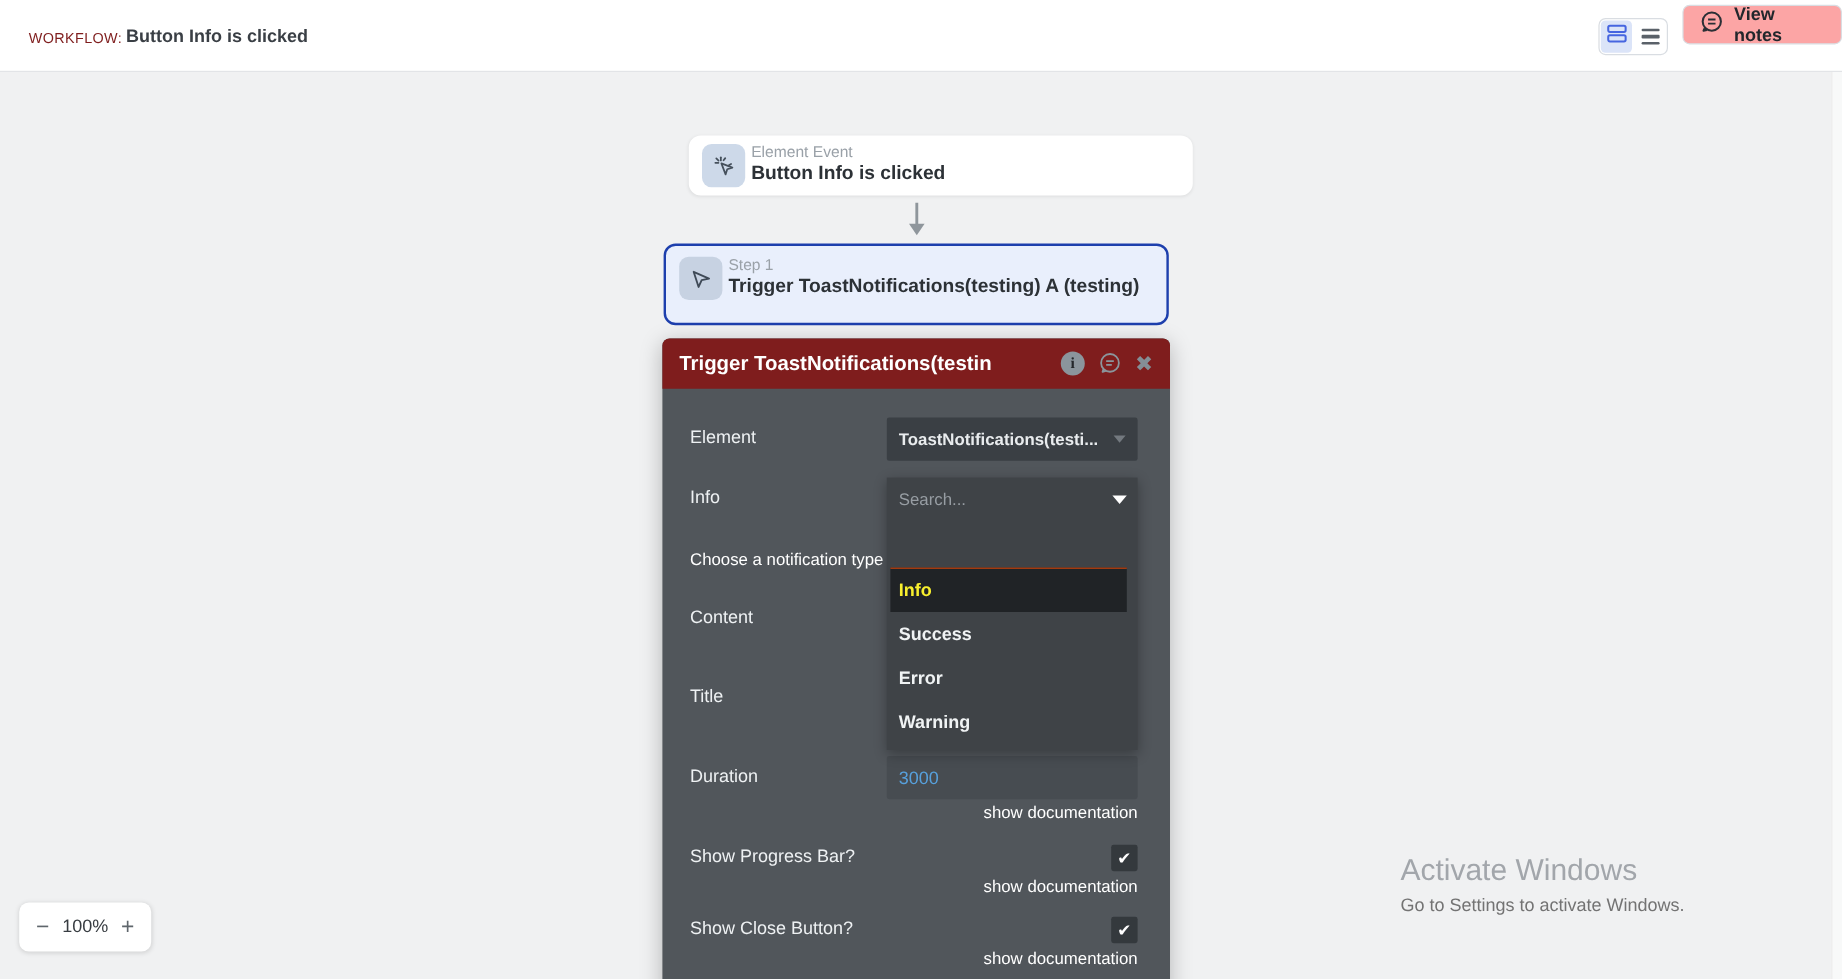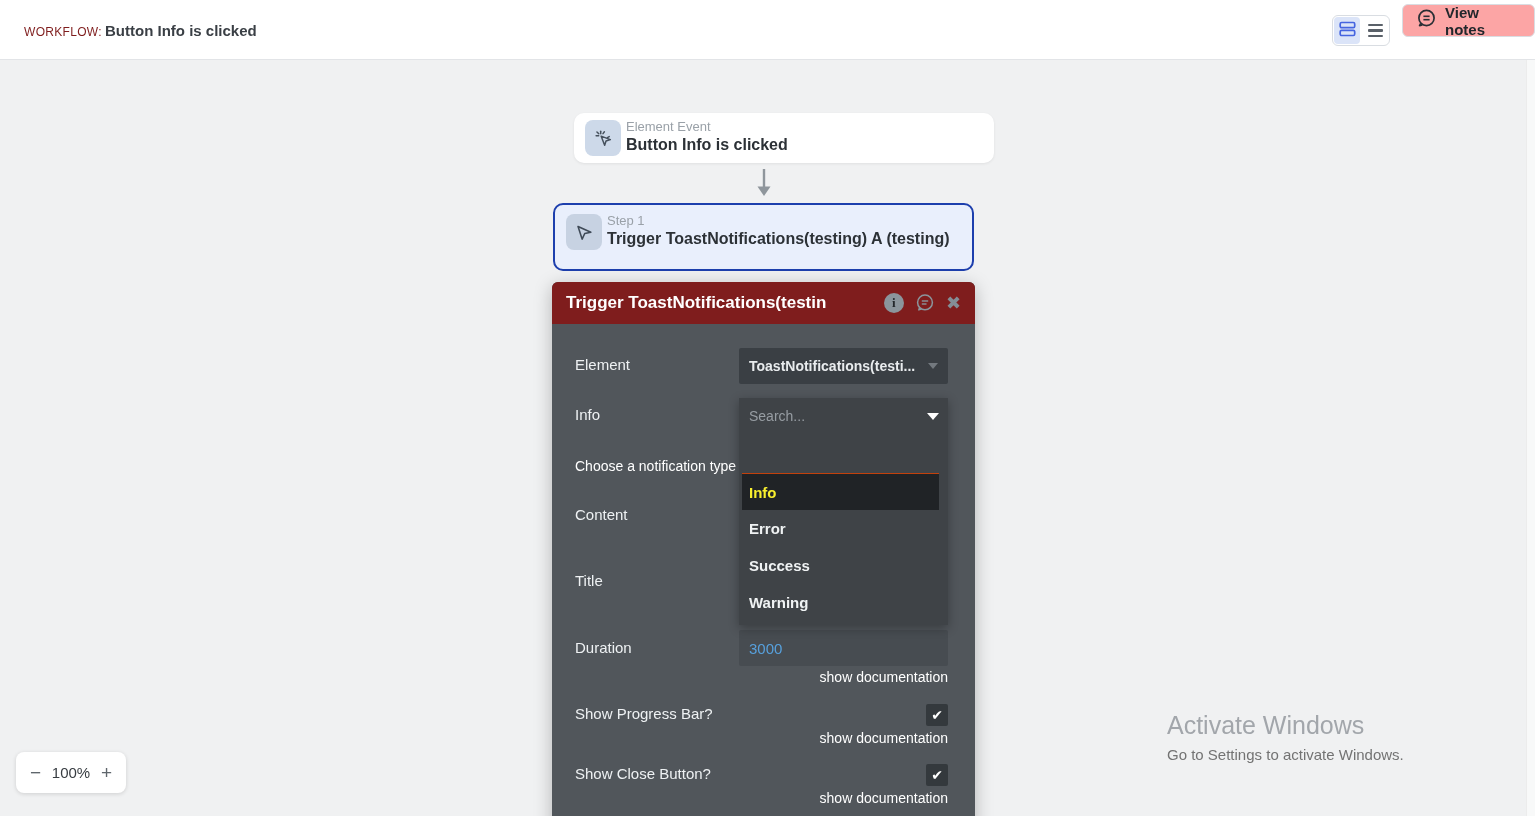--- a/index.html
+++ b/index.html
@@ -184,22 +184,22 @@
       <span class="caret-gray"></span>
     </div>
 
     <div class="dd-panel">
       <div class="dd-search">
         <input type="text" placeholder="Search..." style="">
         <span class="caret-white"></span>
       </div>
       <div class="dd-options">
         <div class="dd-option highlight">Info</div>
+        <div class="dd-option">Success</div>
         <div class="dd-option">Error</div>
-        <div class="dd-option">Success</div>
         <div class="dd-option">Warning</div>
       </div>
     </div>
 
     <div class="dur-input">
       <input type="text" value="3000" style="">
     </div>
 
     <div class="show-doc" style="top:387px;">show documentation</div>
     <div class="show-doc" style="top:448px;">show documentation</div>

